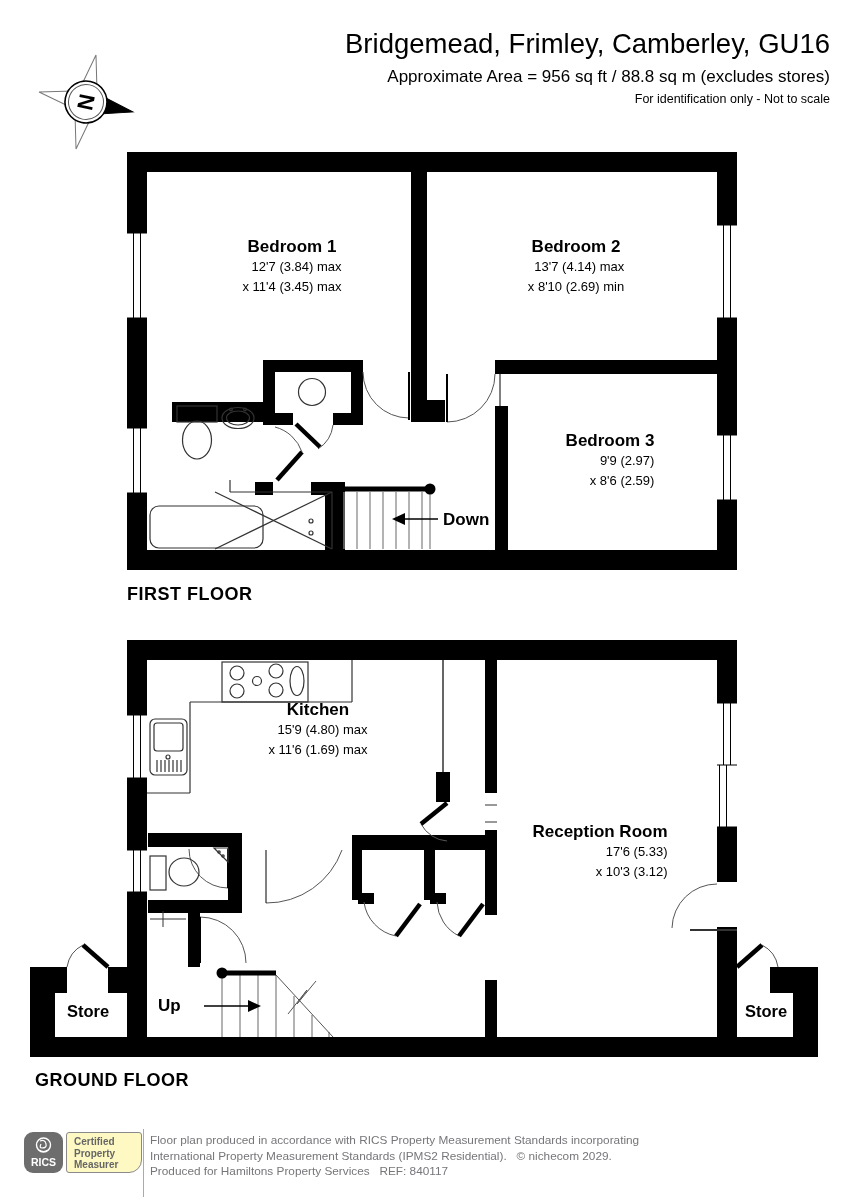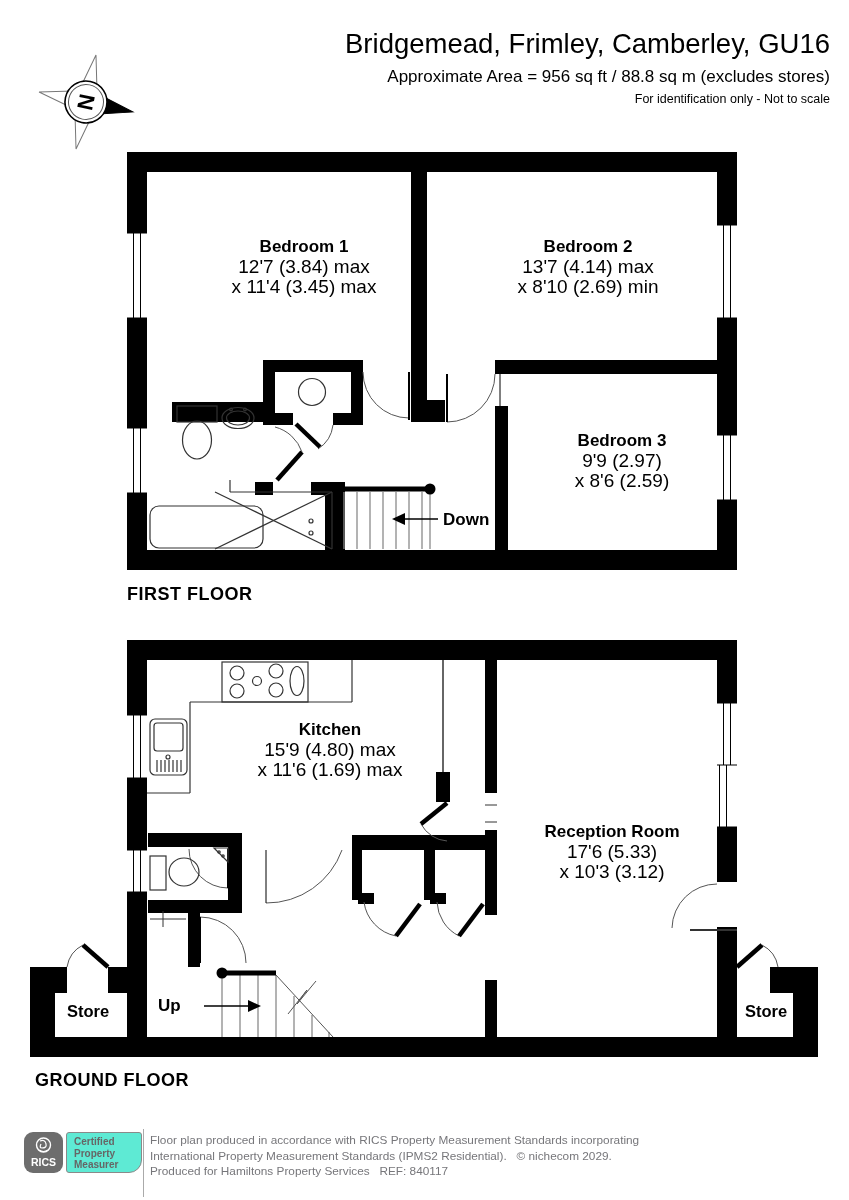--- a/index.html
+++ b/index.html
@@ -1,32 +1,32 @@
 <!DOCTYPE html>
 <html><head>
 <meta charset="utf-8">
 <style>
   html,body{margin:0;padding:0;background:#fff;}
   body{width:849px;height:1200px;position:relative;font-family:"Liberation Sans",sans-serif;color:#000;overflow:hidden;}
   #plan{position:absolute;inset:0;width:849px;height:1200px;}
   svg{position:absolute;left:0;top:0;}
   .lbl{position:absolute;white-space:nowrap;text-align:right;}
   .center{transform:translateX(-50%);text-align:center;}
-  .room-label{line-height:20px;margin-left:12px;}
+  .room-label{line-height:20px;}
   .room-name{font-weight:bold;font-size:17px;}
-  .room-dim{font-size:19px;}
+  .room-dim{font-size:13px;text-align:right;}
   .title{font-weight:normal;font-size:27.5px;right:19px;top:28px;text-align:right;}
   .subtitle{font-size:17px;right:19px;top:67px;text-align:right;margin-left:20px;}
   .note{font-size:12.5px;right:19px;top:92px;text-align:left;}
   .floor-label{font-weight:bold;font-size:18px;letter-spacing:.5px;}
   .stair-label{font-weight:bold;font-size:17px;}
   .store-label{font-weight:bold;font-size:16.5px;}
   
   .rics-box{position:absolute;left:24px;top:1132px;width:39px;height:41px;background:#6d6d6d;border-radius:9px;}
-  .badge{position:absolute;left:66px;top:1132px;width:76px;height:41px;background:#5eead4;border:1.6px solid #8a8a8a;border-radius:3px 3px 13px 3px;box-sizing:border-box;padding:3px 0 0 7px;}
+  .badge{position:absolute;left:66px;top:1132px;width:76px;height:41px;background:#fef9c3;border:1.6px solid #8a8a8a;border-radius:3px 3px 13px 3px;box-sizing:border-box;padding:3px 0 0 7px;}
   .badge div{font-weight:bold;font-size:10px;line-height:11.5px;color:#666;}
   .footer-divider{position:absolute;left:143px;top:1129px;width:1px;height:68px;background:#aaa;}
   .footer-text{position:absolute;left:150px;top:1133px;font-size:11.8px;line-height:15.5px;color:#76767a;white-space:pre-wrap;}
 </style>
 </head>
 <body>
 
 <div id="plan">
 
 <svg width="849" height="1200" viewBox="0 0 849 1200">
@@ -298,21 +298,21 @@
   <div class="room-dim">x 8'10 (2.69) min</div>
 </div>
 <div class="lbl center room-label" style="left:610px;top:431px">
   <div class="room-name">Bedroom 3</div>
   <div class="room-dim">9'9 (2.97)</div>
   <div class="room-dim">x 8'6 (2.59)</div>
 </div>
 <div class="lbl stair-label" style="left:443px;top:510px">Down</div>
 <div class="lbl floor-label" style="left:127px;top:584px">FIRST FLOOR</div>
 
-<div class="lbl center room-label" style="left:318px;top:720px">
+<div class="lbl center room-label" style="left:318px;top:700px">
   <div class="room-name">Kitchen</div>
   <div class="room-dim">15'9 (4.80) max</div>
   <div class="room-dim">x 11'6 (1.69) max</div>
 </div>
 <div class="lbl center room-label" style="left:600px;top:822px">
   <div class="room-name">Reception Room</div>
   <div class="room-dim">17'6 (5.33)</div>
   <div class="room-dim">x 10'3 (3.12)</div>
 </div>
 <div class="lbl stair-label" style="left:158px;top:996px">Up</div>

